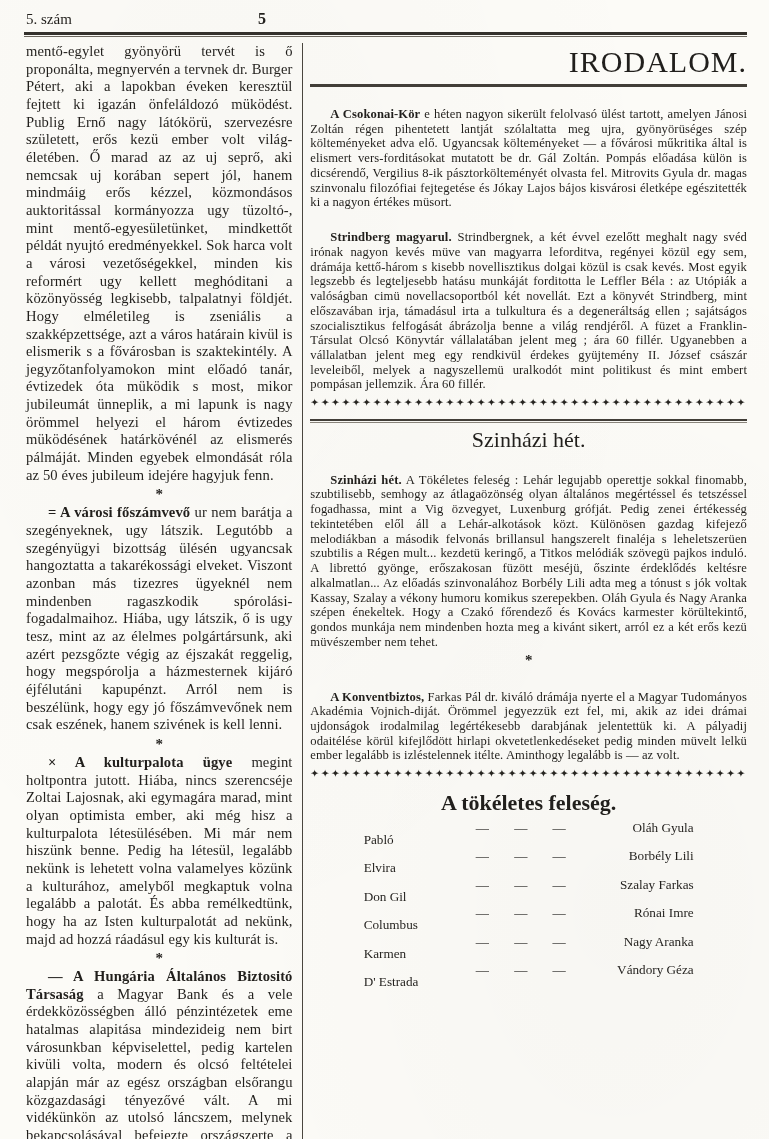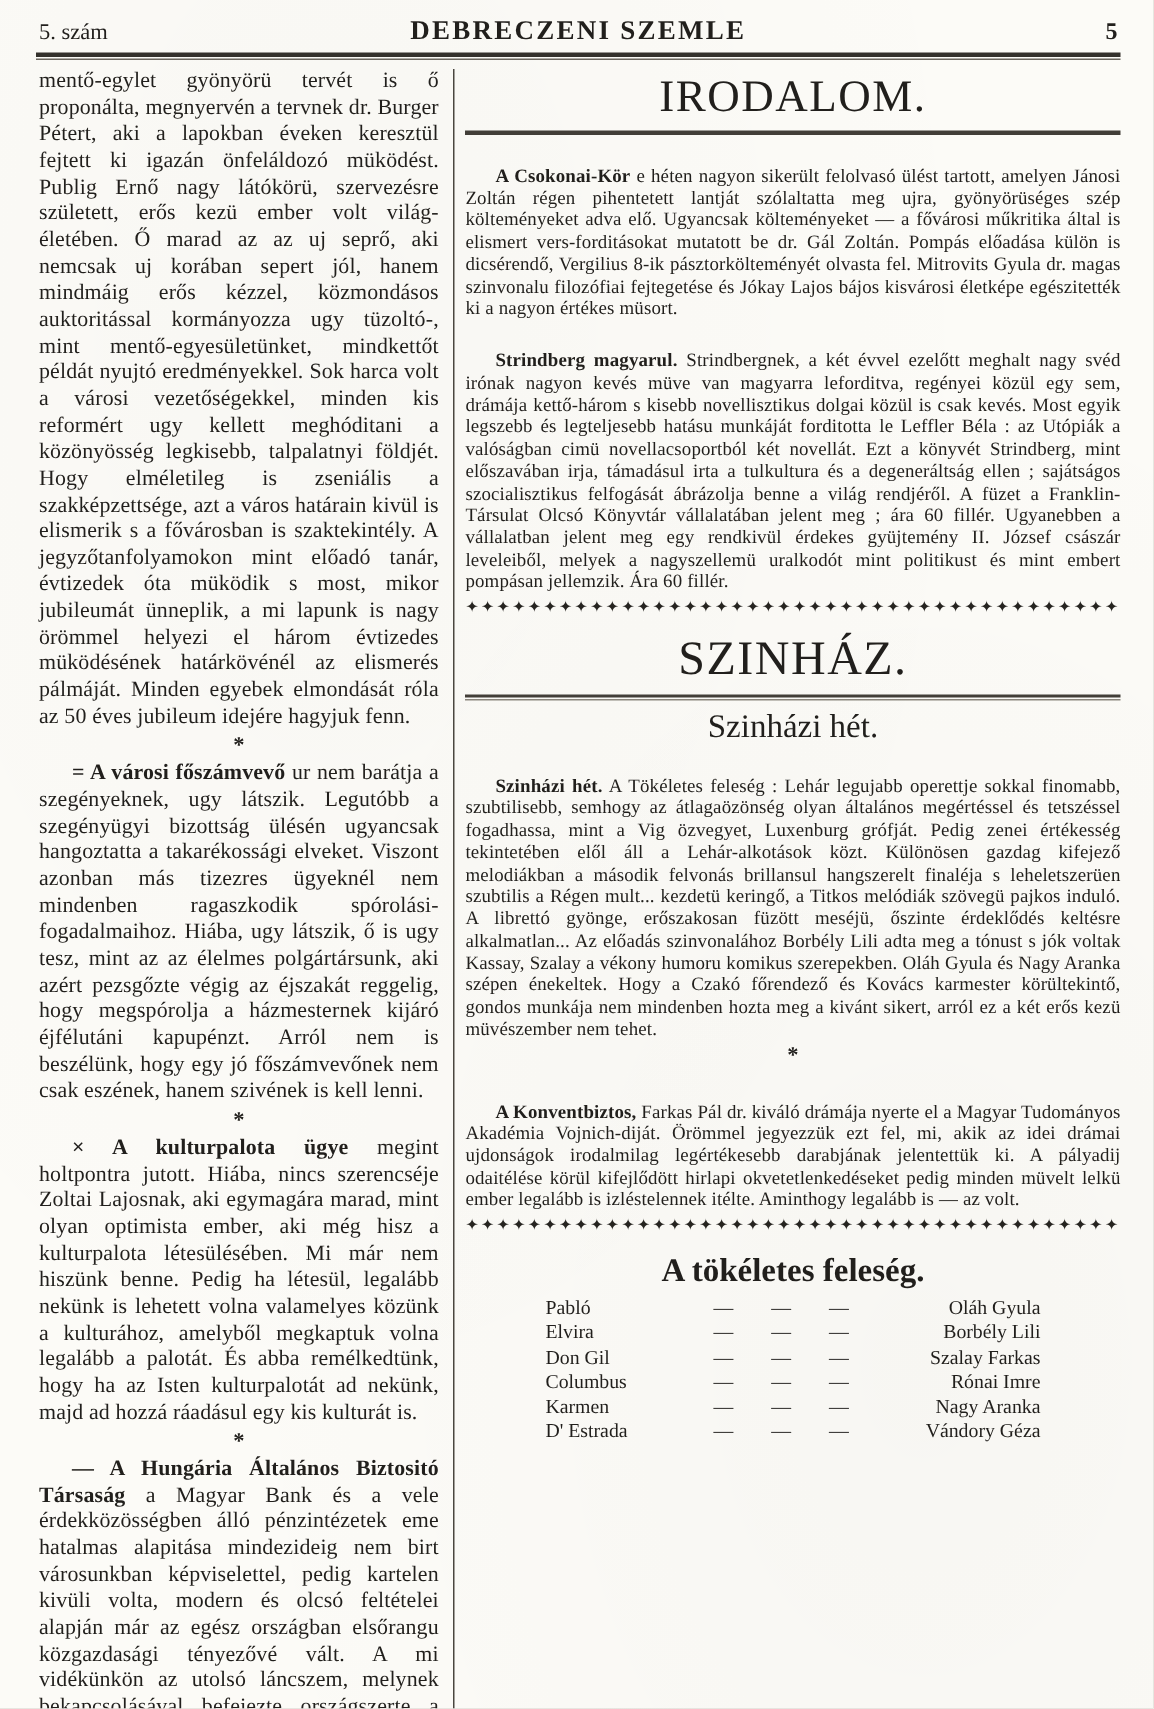--- a/index.html
+++ b/index.html
@@ -49,48 +49,47 @@
   }
   
   .rbody {
     font-size: 12.6px; line-height: 1.17;
     text-align: justify; text-indent: 20px;
     letter-spacing: 0.1px;
     margin-top: 20px;
   }
   
   .sec-head {
-    text-align: center; font-size: 30px; letter-spacing: 1px;
+    text-align: right; font-size: 30px; letter-spacing: 1px;
     font-weight: normal; margin-top: 2px;
   }
   .sec-head.szinhaz { font-size: 32px; margin-top: 4px; }
   .heavy-rule { border-top: 3px solid #423e38; margin: 5px 0 7px; }
   .thin-rule  { border-top: 2px solid #423e38; border-bottom: 1px solid #8a857c; height: 4px; margin: 6px 0 4px; }
   .sub-head { text-align: center; font-size: 22px; font-weight: normal; margin: 4px 0 6px; }
   .ornament-row {
     text-align: center; font-size: 10.5px; letter-spacing: 1.6px;
     color: #262420; line-height: 1; padding: 6px 0 4px;
     white-space: nowrap; overflow: hidden;
   }
   
   .cast-title { text-align: center; font-size: 22px; font-weight: bold; margin: 6px 0 4px; }
   .cast-table { width: 330px; margin: 0 auto; font-size: 13.2px; line-height: 1.25; }
   .cast-row { display: flex; }
-  .cast-role { width: 112px; }
+  .cast-role { width: 112px; margin-top: 12px; }
   .cast-dashes { width: 110px; word-spacing: 22px; }
   .cast-actor { flex: 1; text-align: right; }
 </style>
 </head>
 <body>
 
 <div class="page">
 
   <div class="masthead">
     <span class="issue">5. szám</span>
-    <span class="title">DEBRECZENI SZEMLE</span>
     <span class="pagenum">5</span>
   </div>
   <div class="header-rule"></div>
 
   <div class="columns">
 
     <div class="col-left">
 
       <p class="body-par noindent">
         <span>mentő-egylet gyönyörü tervét is ő proponálta, megnyervén a tervnek dr. Burger Pétert, aki a lapokban éveken keresztül fejtett ki igazán önfeláldozó müködést. Publig Ernő nagy látókörü, szervezésre született, erős kezü ember volt világ-életében. Ő marad az az uj seprő, aki nemcsak uj korában sepert jól, hanem mindmáig erős kézzel, közmondásos auktoritással kormányozza ugy tüzoltó-, mint mentő-egyesületünket, mindkettőt példát nyujtó eredményekkel. Sok harca volt a városi vezetőségekkel, minden kis reformért ugy kellett meghóditani a közönyösség legkisebb, talpalatnyi földjét. Hogy elméletileg is zseniális a szakképzettsége, azt a város határain kivül is elismerik s a fővárosban is szaktekintély. A jegyzőtanfolyamokon mint előadó tanár, évtizedek óta müködik s most, mikor jubileumát ünneplik, a mi lapunk is nagy örömmel helyezi el három évtizedes müködésének határkövénél az elismerés pálmáját. Minden egyebek elmondását róla az 50 éves jubileum idejére hagyjuk fenn.</span>
@@ -126,21 +125,20 @@
       <p class="rbody">
         <span class="bold">A Csokonai-Kör</span><span> e héten nagyon sikerült felolvasó ülést tartott, amelyen Jánosi Zoltán régen pihentetett lantját szólaltatta meg ujra, gyönyörüséges szép költeményeket adva elő. Ugyancsak költeményeket — a fővárosi műkritika által is elismert vers-forditásokat mutatott be dr. Gál Zoltán. Pompás előadása külön is dicsérendő, Vergilius 8-ik pásztorkölteményét olvasta fel. Mitrovits Gyula dr. magas szinvonalu filozófiai fejtegetése és Jókay Lajos bájos kisvárosi életképe egészitették ki a nagyon értékes müsort.</span>
       </p>
 
       <p class="rbody">
         <span class="bold">Strindberg magyarul.</span><span> Strindbergnek, a két évvel ezelőtt meghalt nagy svéd irónak nagyon kevés müve van magyarra leforditva, regényei közül egy sem, drámája kettő-három s kisebb novellisztikus dolgai közül is csak kevés. Most egyik legszebb és legteljesebb hatásu munkáját forditotta le Leffler Béla : az Utópiák a valóságban cimü novellacsoportból két novellát. Ezt a könyvét Strindberg, mint előszavában irja, támadásul irta a tulkultura és a degeneráltság ellen ; sajátságos szocialisztikus felfogását ábrázolja benne a világ rendjéről. A füzet a Franklin-Társulat Olcsó Könyvtár vállalatában jelent meg ; ára 60 fillér. Ugyanebben a vállalatban jelent meg egy rendkivül érdekes gyüjtemény II. József császár leveleiből, melyek a nagyszellemü uralkodót mint politikust és mint embert pompásan jellemzik. Ára 60 fillér.</span>
       </p>
 
       <div class="ornament-row">✦✦✦✦✦✦✦✦✦✦✦✦✦✦✦✦✦✦✦✦✦✦✦✦✦✦✦✦✦✦✦✦✦✦✦✦✦✦✦✦✦✦</div>
 
-      <h1 class="sec-head szinhaz">SZINHÁZ.</h1>
       <div class="thin-rule"></div>
 
       <h2 class="sub-head">Szinházi hét.</h2>
 
       <p class="rbody">
         <span class="bold">Szinházi hét.</span><span> A Tökéletes feleség : Lehár legujabb operettje sokkal finomabb, szubtilisebb, semhogy az átlagaözönség olyan általános megértéssel és tetszéssel fogadhassa, mint a Vig özvegyet, Luxenburg grófját. Pedig zenei értékesség tekintetében elől áll a Lehár-alkotások közt. Különösen gazdag kifejező melodiákban a második felvonás brillansul hangszerelt finaléja s leheletszerüen szubtilis a Régen mult... kezdetü keringő, a Titkos melódiák szövegü pajkos induló. A librettó gyönge, erőszakosan füzött meséjü, őszinte érdeklődés keltésre alkalmatlan... Az előadás szinvonalához Borbély Lili adta meg a tónust s jók voltak Kassay, Szalay a vékony humoru komikus szerepekben. Oláh Gyula és Nagy Aranka szépen énekeltek. Hogy a Czakó főrendező és Kovács karmester körültekintő, gondos munkája nem mindenben hozta meg a kivánt sikert, arról ez a két erős kezü müvészember nem tehet.</span>
       </p>
 
       <div class="star-sep">*</div>
 

